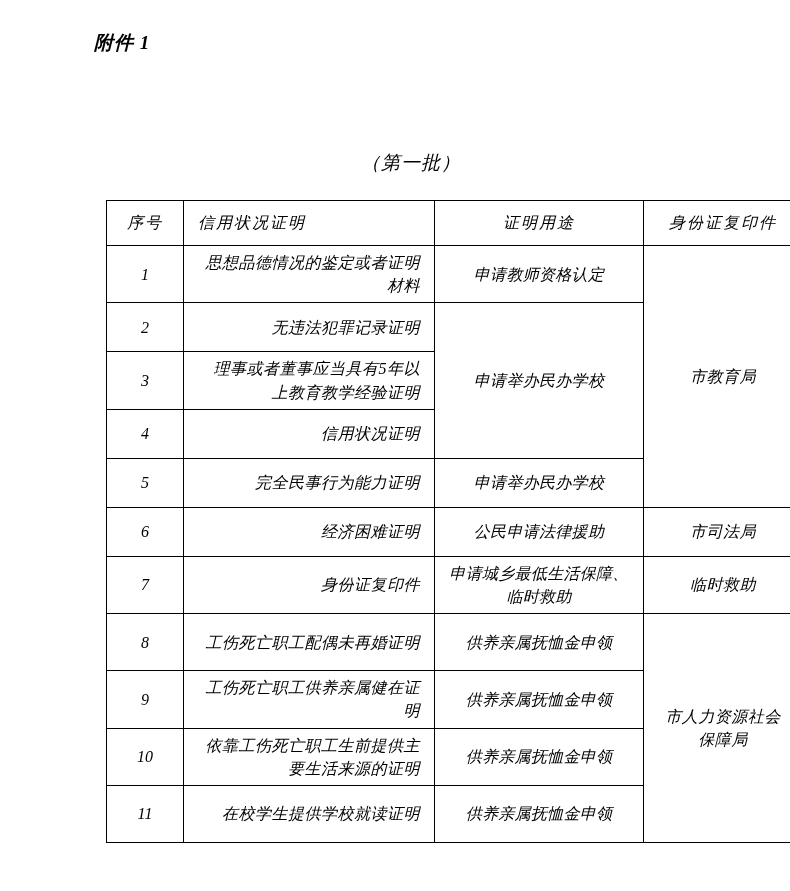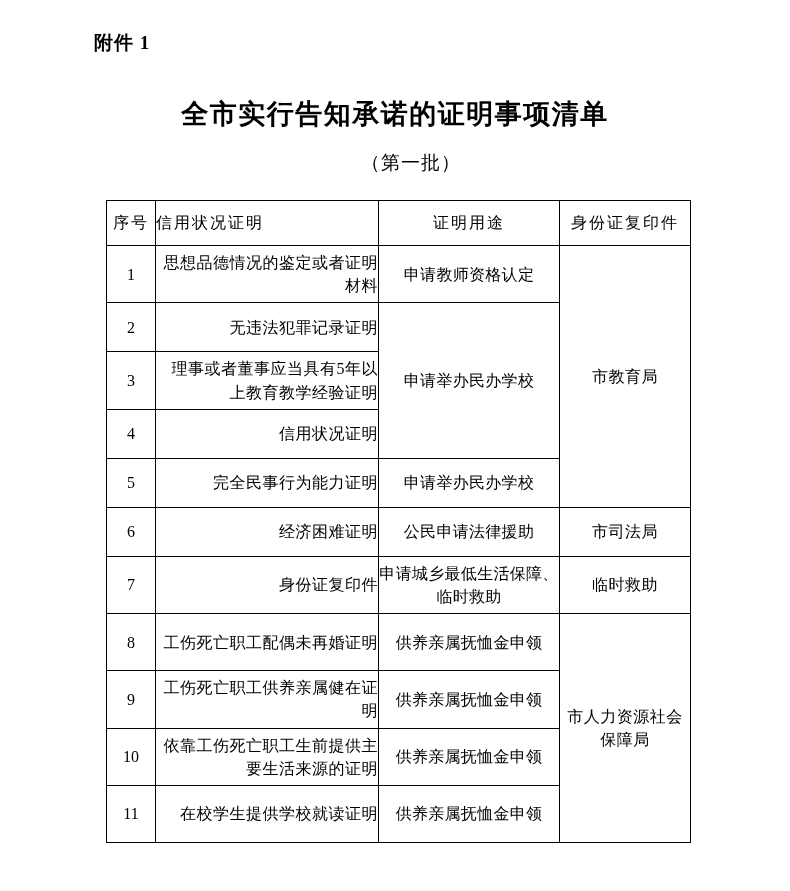--- a/index.html
+++ b/index.html
@@ -13,20 +13,21 @@
     font-family: "Liberation Serif", "DejaVu Serif", serif;
     color: #000000;
     position: relative;
     overflow: hidden;
   }
   .page {
     width: 636px;
     height: 891px;
     position: relative;
     box-sizing: border-box;
+    font-style: italic;
   }
   .attachment-label {
     position: absolute;
     left: 94px;
     top: 30px;
     font-size: 19px;
     font-weight: 700;
     letter-spacing: 1px;
     font-family: "Liberation Serif", "DejaVu Serif", serif;
   }
@@ -55,21 +56,21 @@
     left: 106px;
     top: 200px;
     width: 580px;
     border-collapse: collapse;
     table-layout: fixed;
   }
   table.list-table td, table.list-table th {
     border: 1px solid #000000;
     font-size: 16px;
     font-weight: normal;
-    padding: 5px 0;
+    padding: 5px 14px;
     vertical-align: middle;
     line-height: 1.45;
     font-family: "Liberation Serif", "DejaVu Serif", serif;
   }
   .col-no { width: 48px; text-align: center; }
   .col-name { width: 222px; text-align: left; }
   .col-use { width: 180px; text-align: center; }
   .col-dept { width: 130px; text-align: center; }
   thead td {
     text-align: center;
@@ -94,21 +95,20 @@
   .row-tall td { height: 46px; }
   .row-std td { height: 38px; }
 </style>
 </head>
 <body>
 
 <div class="page">
 
   <div class="attachment-label">附件 1</div>
 
-  <div class="doc-title">全市实行告知承诺的证明事项清单</div>
 
   <div class="doc-subtitle">（第一批）</div>
 
   <table class="list-table">
     <thead>
       <tr>
         <td class="col-no">序号</td>
         <td class="col-name">信用状况证明</td>
         <td class="col-use">证明用途</td>
         <td class="col-dept">身份证复印件</td>

